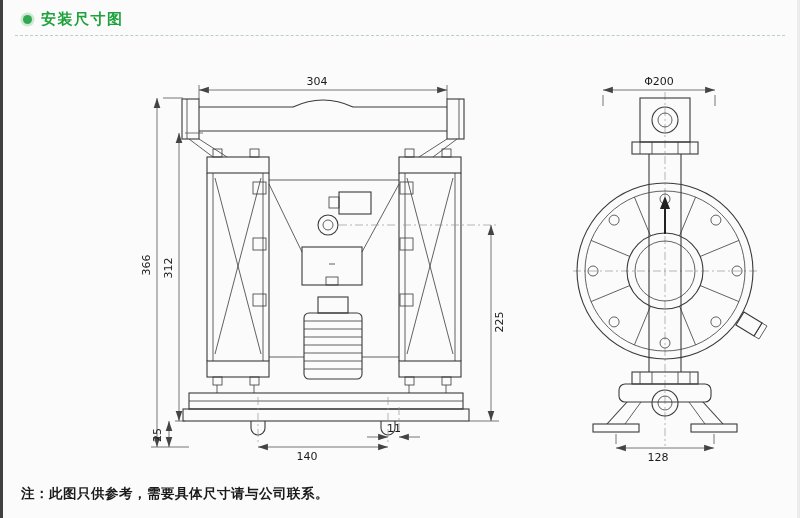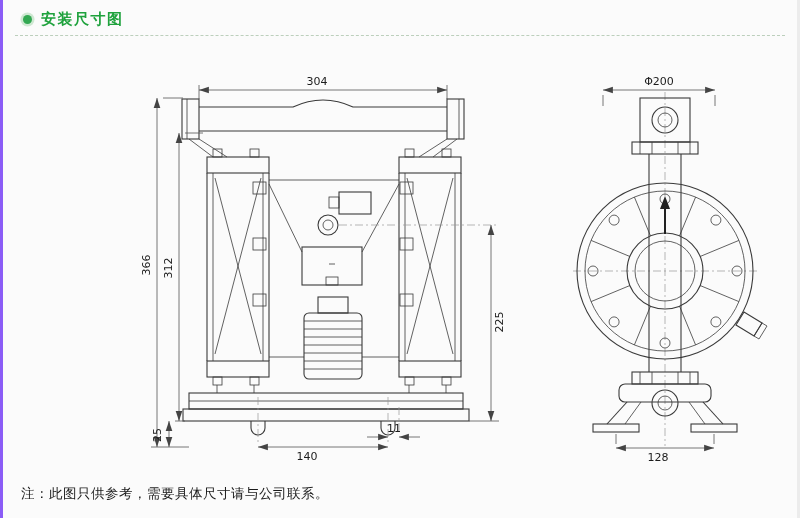--- a/index.html
+++ b/index.html
@@ -1,23 +1,23 @@
 <!DOCTYPE html>
 <html><head>
 <meta charset="utf-8">
 <style>
   html,body{margin:0;padding:0;background:#eee;}
   .page{position:relative;width:800px;height:518px;background:#fbfbfb;overflow:hidden;
         font-family:"DejaVu Sans","Liberation Sans",sans-serif;
-        border-left:3px solid #8b5cf6;border-right:3px solid #ececec;box-sizing:border-box;}
+        border-left:3px solid #404040;border-right:3px solid #ececec;box-sizing:border-box;}
   .titlebar{position:absolute;top:10px;left:20px;display:flex;align-items:center;gap:9px;z-index:2;}
   .bullet{width:9px;height:9px;border-radius:50%;background:#33a852;box-shadow:0 0 0 2.5px #cfe8d2;}
   .title{margin:0;font-size:15px;font-weight:bold;color:#1fa23d;letter-spacing:1.5px;}
   .rule{position:absolute;top:35px;left:12px;right:12px;border-top:1px dashed #bccfbc;}
-  .note{position:absolute;left:18px;top:485px;font-size:13.5px;color:#1a1a1a;letter-spacing:0.5px;}
+  .note{position:absolute;left:18px;top:485px;font-size:13.5px;color:#1a1a1a;letter-spacing:0.5px;font-weight:bold;}
   svg.drawing{position:absolute;left:0;top:0;}
   
   .ol{stroke:#3a3a3a;fill:none;stroke-width:1.1;}
   .ol2{stroke:#3a3a3a;fill:none;stroke-width:0.8;}
   .dim{stroke:#555;fill:none;stroke-width:0.8;}
   .cl{stroke:#999;fill:none;stroke-width:0.7;stroke-dasharray:8 3 2 3;}
   text.dt{font-size:11px;fill:#1c1c1c;font-family:"DejaVu Sans","Liberation Sans",sans-serif;}
 </style>
 </head>
 <body>

